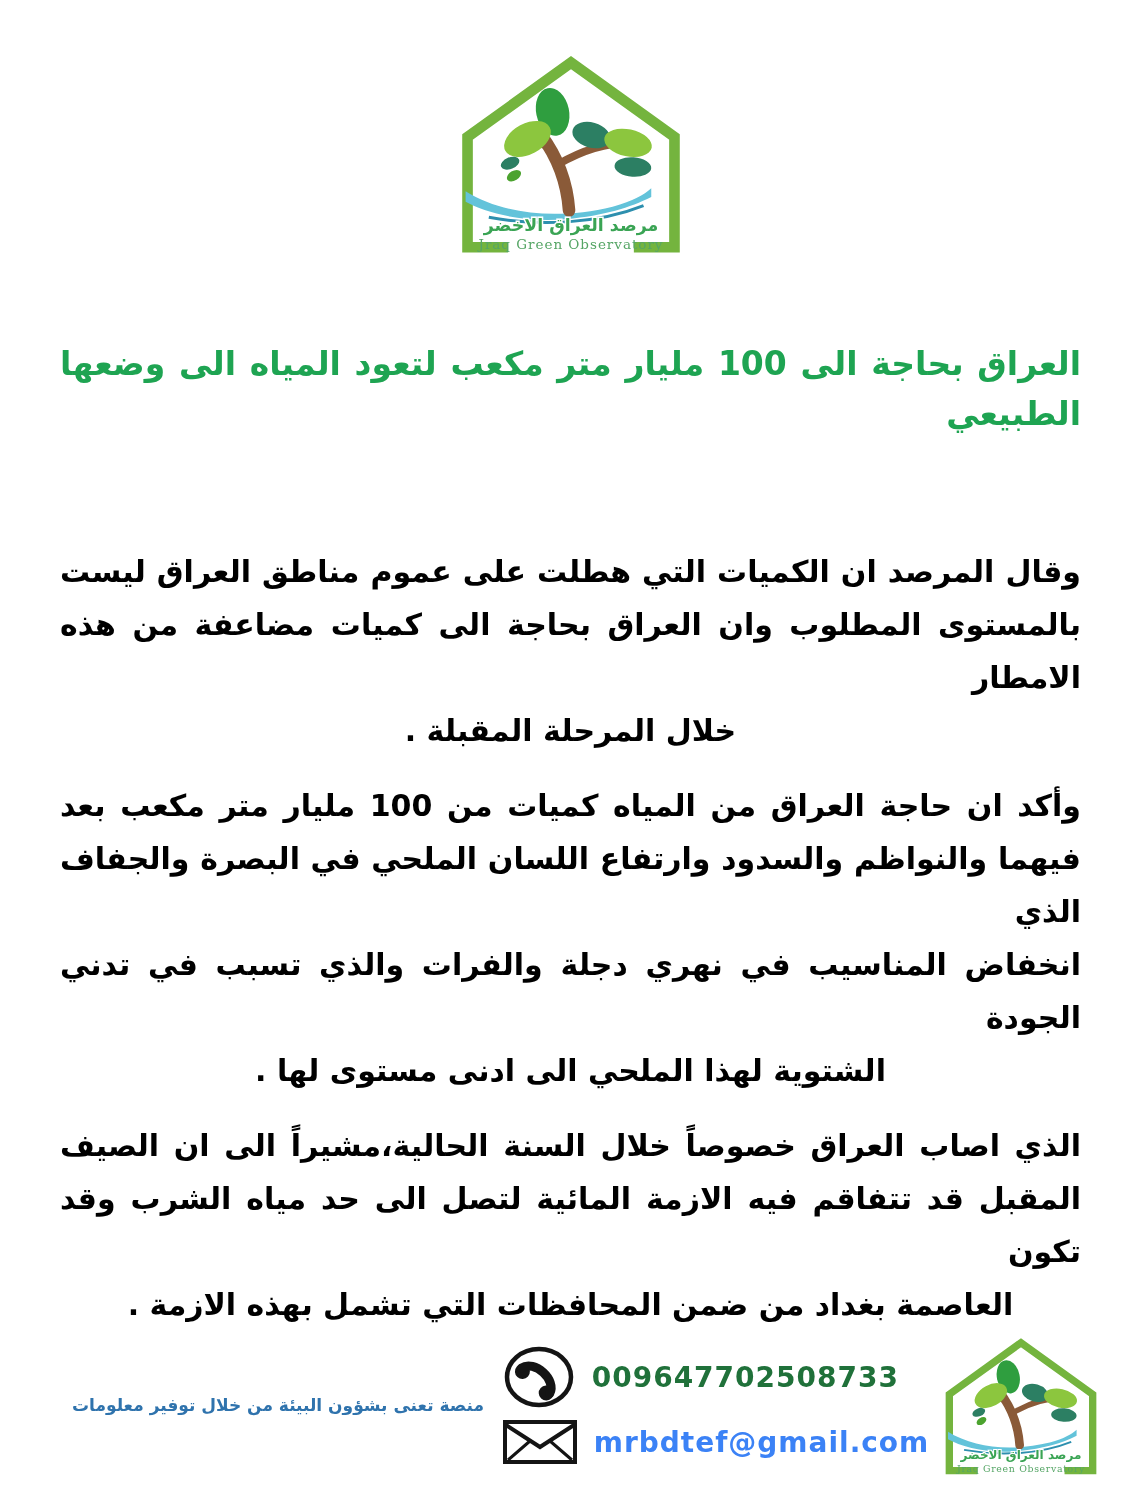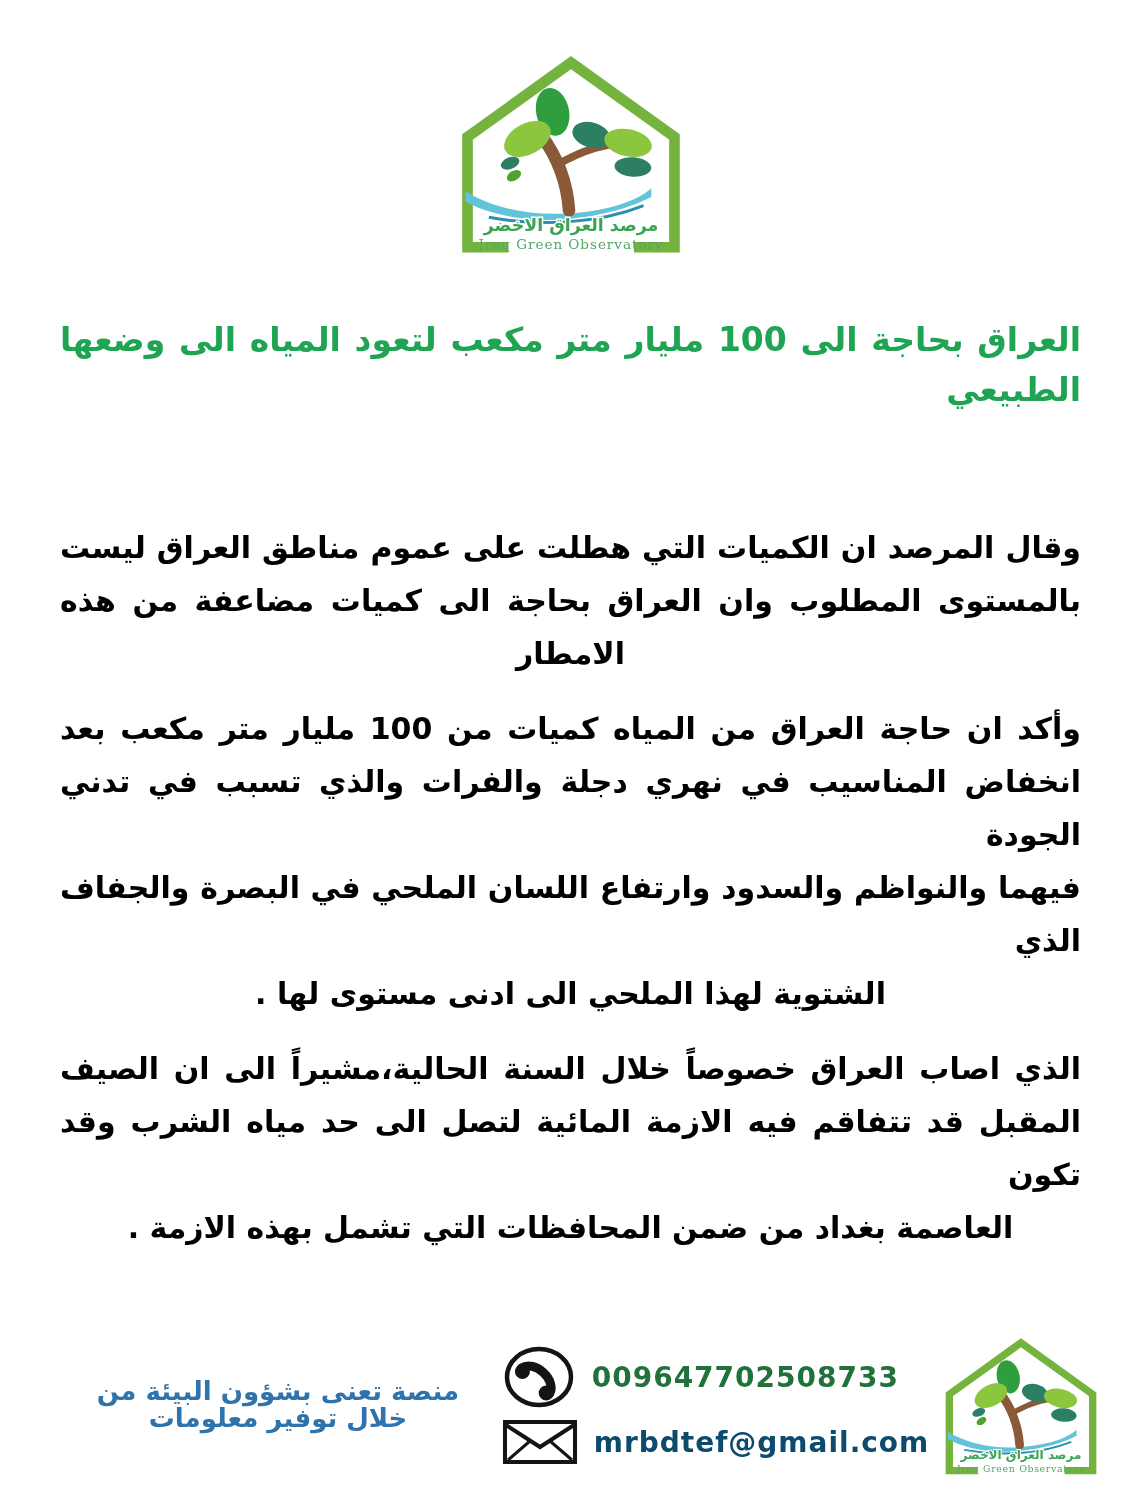--- a/index.html
+++ b/index.html
@@ -9,21 +9,21 @@
     margin:0 auto;
     background:#ffffff;
     overflow:hidden;
     font-family:"DejaVu Sans", sans-serif;
   }
 
   
   .logo-top { display:block; margin:50px auto 0; }
 
   .headline {
-    margin:60px 60px 0;
+    margin:84px 60px 0;
     font-size:33px;
     font-weight:bold;
     direction:rtl;
     text-align:justify;
     text-align-last:justify;
     line-height:50px;
   }
 
   
   .article {
@@ -47,21 +47,21 @@
     align-items:center;
     justify-content:space-between;
     padding:0 36px 0 62px;
     box-sizing:border-box;
   }
   .tagline {
     width:432px;
     direction:rtl;
     text-align:center;
     font-weight:bold;
-    font-size:26px;
+    font-size:17px;
     line-height:27px;
   }
   .contact { display:flex; flex-direction:column; gap:10px; }
   .contact-row { display:flex; align-items:center; gap:16px; direction:ltr; }
   .contact-text {
     font-weight:bold;
     font-size:28px;
     letter-spacing:1px;
     white-space:nowrap;
   }
@@ -107,25 +107,26 @@
   <svg class="logo-top" width="242" height="205" viewBox="0 0 250 212">
     <use href="#logo-art"></use>
   </svg>
 
   <h1 class="headline" style="color:#1ea452">العراق بحاجة الى 100 مليار متر مكعب لتعود المياه الى وضعها الطبيعي</h1>
 
   <main class="article">
       <div class="para para-2">
         <div class="line">وقال المرصد ان الكميات التي هطلت على عموم مناطق العراق ليست</div>
         <div class="line">بالمستوى المطلوب وان العراق بحاجة الى كميات مضاعفة من هذه الامطار</div>
+        <div class="line">خلال المرحلة المقبلة .</div>
       </div>
       <div class="para para-3">
         <div class="line">وأكد ان حاجة العراق من المياه كميات من 100 مليار متر مكعب بعد</div>
+        <div class="line">فيهما والنواظم والسدود وارتفاع اللسان الملحي في البصرة والجفاف الذي</div>
         <div class="line">انخفاض المناسيب في نهري دجلة والفرات والذي تسبب في تدني الجودة</div>
-        <div class="line">فيهما والنواظم والسدود وارتفاع اللسان الملحي في البصرة والجفاف الذي</div>
         <div class="line">الشتوية لهذا الملحي الى ادنى مستوى لها .</div>
       </div>
       <div class="para para-4">
         <div class="line">الذي اصاب العراق خصوصاً خلال السنة الحالية،مشيراً الى ان الصيف</div>
         <div class="line">المقبل قد تتفاقم فيه الازمة المائية لتصل الى حد مياه الشرب وقد تكون</div>
         <div class="line">العاصمة بغداد من ضمن المحافظات التي تشمل بهذه الازمة .</div>
       </div>
     </main>
 
   <div class="footer">
@@ -145,21 +146,21 @@
           </g>
         </svg>
         <span class="contact-text" style="color:#20713a">009647702508733</span>
       </div>
       <div class="contact-row">
         <svg class="icon" width="76" height="46" viewBox="0 0 76 46">
           <rect x="3" y="3" width="70" height="40" fill="#ffffff" stroke="#141414" stroke-width="4"></rect>
           <path d="M 4,6 L 38,28 L 72,6" fill="none" stroke="#141414" stroke-width="4"></path>
           <path d="M 6,41 L 28,22 M 70,41 L 48,22" fill="none" stroke="#141414" stroke-width="3"></path>
         </svg>
-        <span class="contact-text" style="color:#0c4a6e">mrbdtef@gmail.com</span>
+        <span class="contact-text" style="color:#3b82f6">mrbdtef@gmail.com</span>
       </div>
     </div>
 
     <svg class="logo-footer" width="168" height="142" viewBox="0 0 250 212">
       <use href="#logo-art"></use>
     </svg>
 
   </div>
 </div>
 

